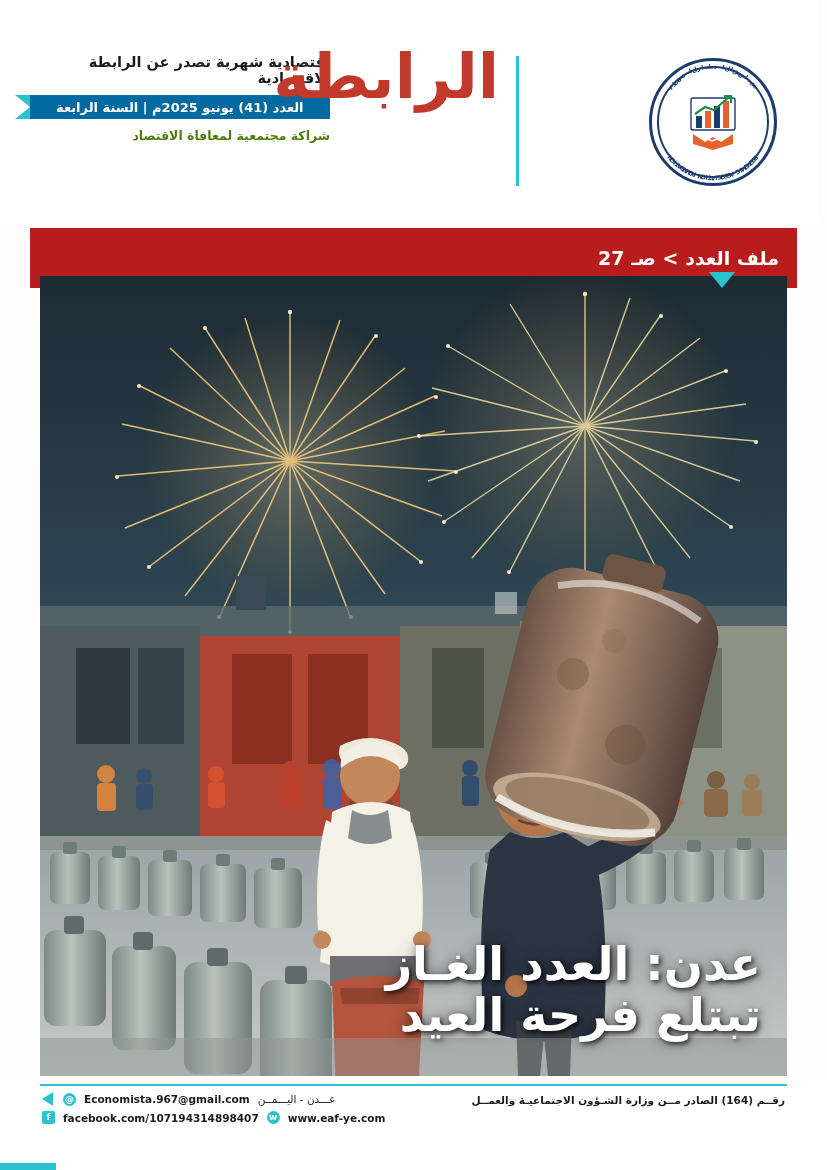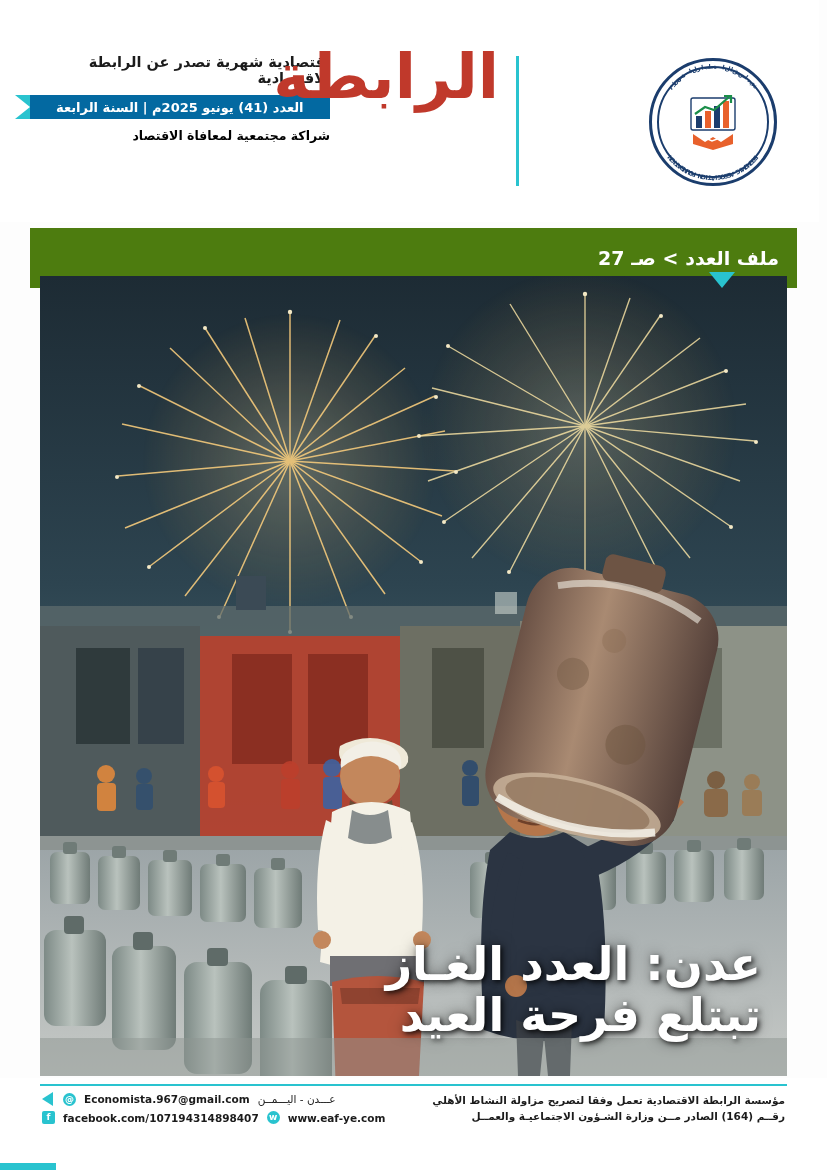--- a/index.html
+++ b/index.html
@@ -127,31 +127,31 @@
   }
   .issue-bar span {
     font-size: 13px;
     font-weight: bold;
     color: #ffffff;
   }
   .issue-tag {
     margin-top: 9px;
     font-size: 12.5px;
     font-weight: bold;
-    color: #000000;
+    color: #4d7c0f;
     text-align: right;
     padding-left: 70px;
   }
 
   
   .filebar {
     position: absolute;
     top: 228px; left: 30px; right: 30px;
     height: 60px;
-    background: #4d7c0f;
+    background: #b91c1c;
     display: flex;
     align-items: center;
     justify-content: flex-start;
     padding-right: 18px;
     direction: rtl;
   }
   .filebar .label {
     color: #ffffff;
     font-size: 19px;
     font-weight: bold;
@@ -642,21 +642,20 @@
     <div class="headline">
       <div class="l1">عدن: العدد الغـاز</div>
       <div class="l2">تبتلع فرحة العيد</div>
     </div>
   </div>
 
   <div class="footer">
     <div class="footer-rule"></div>
 
     <div class="footer-right">
-      <div>مؤسسة الرابطة الاقتصادية تعمل وفقا لتصريح مزاولة النشاط الأهلي</div>
       <div>رقــم (164) الصادر مــن وزارة الشـؤون الاجتماعيـة والعمــل</div>
     </div>
 
     <div class="footer-left">
       <div class="contact-row">
         <span class="play"></span>
         <span class="ico round">@</span>
         <span>Economista.967@gmail.com</span>
         <span class="city">عـــدن - اليـــمــن</span>
       </div>

